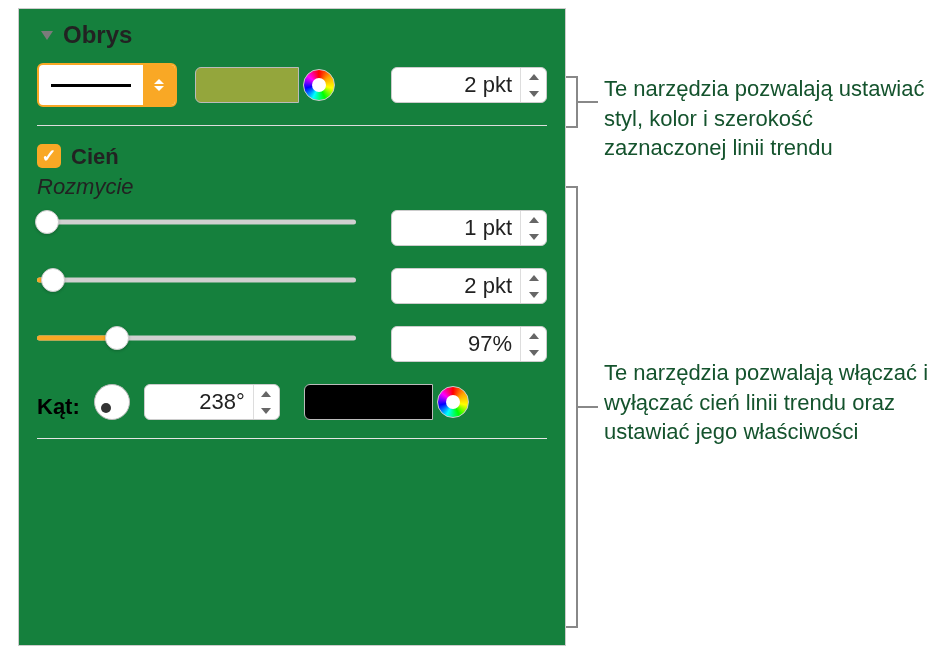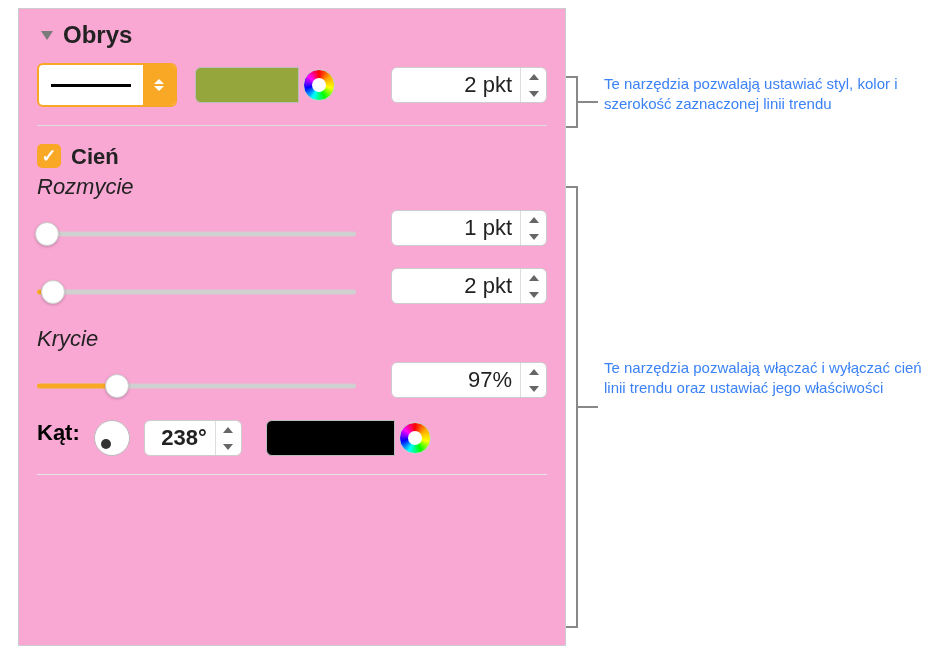--- a/index.html
+++ b/index.html
@@ -15,21 +15,21 @@
       height: 654px;
       position: relative;
     }
     .panel {
       position: absolute;
       left: 18px;
       top: 8px;
       width: 548px;
       height: 638px;
       border: 1px solid #ccc;
-      background: #f9a8d4;
+      background: #15803d;
       padding: 12px 18px;
     }
     .section-header {
       display: flex;
       align-items: center;
       margin-bottom: 14px;
     }
     .disclosure {
       width: 0;
       height: 0;
@@ -201,21 +201,21 @@
       font-size: 18px;
     }
     .prop-label {
       font-size: 22px;
       color: #222;
       margin-bottom: 10px;
       font-style: italic;
     }
     .slider-row {
       display: flex;
-      align-items: flex-end;
+      align-items: flex-start;
       gap: 35px;
       margin-bottom: 22px;
     }
     .slider {
       position: relative;
       flex: 1;
       height: 24px;
     }
     .slider-track {
       position: absolute;
@@ -242,21 +242,21 @@
       width: 24px;
       height: 24px;
       background: #fff;
       border: 1px solid #ccc;
       border-radius: 50%;
       box-shadow: 0 1px 3px rgba(0,0,0,0.2);
       transform: translate(-50%, -50%);
     }
     .angle-row {
       display: flex;
-      align-items: flex-start;
+      align-items: flex-end;
       gap: 14px;
     }
     .angle-label {
       font-size: 22px;
       font-weight: 600;
     }
     .angle-wheel {
       width: 36px;
       height: 36px;
       border: 1px solid #bbb;
@@ -267,22 +267,21 @@
     .angle-dot {
       position: absolute;
       width: 10px;
       height: 10px;
       background: #333;
       border-radius: 50%;
       bottom: 6px;
       left: 6px;
     }
     .angle-row .stepper-field {
-      width: 98px;
-      font-weight: bold;
+      width: 136px;
     }
     .angle-row .color-picker {
       width: 165px;
       margin-left: 10px;
     }
     .callouts {
       position: absolute;
       left: 580px;
       top: 8px;
       width: 355px;
@@ -295,23 +294,23 @@
       border-bottom: 2px solid #888;
       width: 12px;
     }
     .bracket-line {
       position: absolute;
       height: 2px;
       background: #888;
     }
     .callout-text {
       position: absolute;
-      font-size: 15px;
+      font-size: 22px;
       line-height: 1.35;
-      color: #3b82f6;
+      color: #14532d;
     }
     .panel hr.bottom-fade {
       border: none;
       border-top: 1px solid #e5e5e5;
       margin-top: 18px;
     }
   </style>
 </head>
 <body>
 
@@ -380,21 +379,20 @@
     </div>
     <div class="stepper-field">
       <div class="stepper-input">2 pkt</div>
       <div class="stepper-arrows">
         <div class="step-up"></div>
         <div class="step-down"></div>
       </div>
     </div>
   </div>
 
-  <div class="prop-label">Krycie</div>
   <div class="slider-row">
     <div class="slider">
       <div class="slider-track"></div>
       <div class="slider-fill" style="width:25%"></div>
       <div class="slider-thumb" style="left:25%"></div>
     </div>
     <div class="stepper-field">
       <div class="stepper-input">97%</div>
       <div class="stepper-arrows">
         <div class="step-up"></div>

